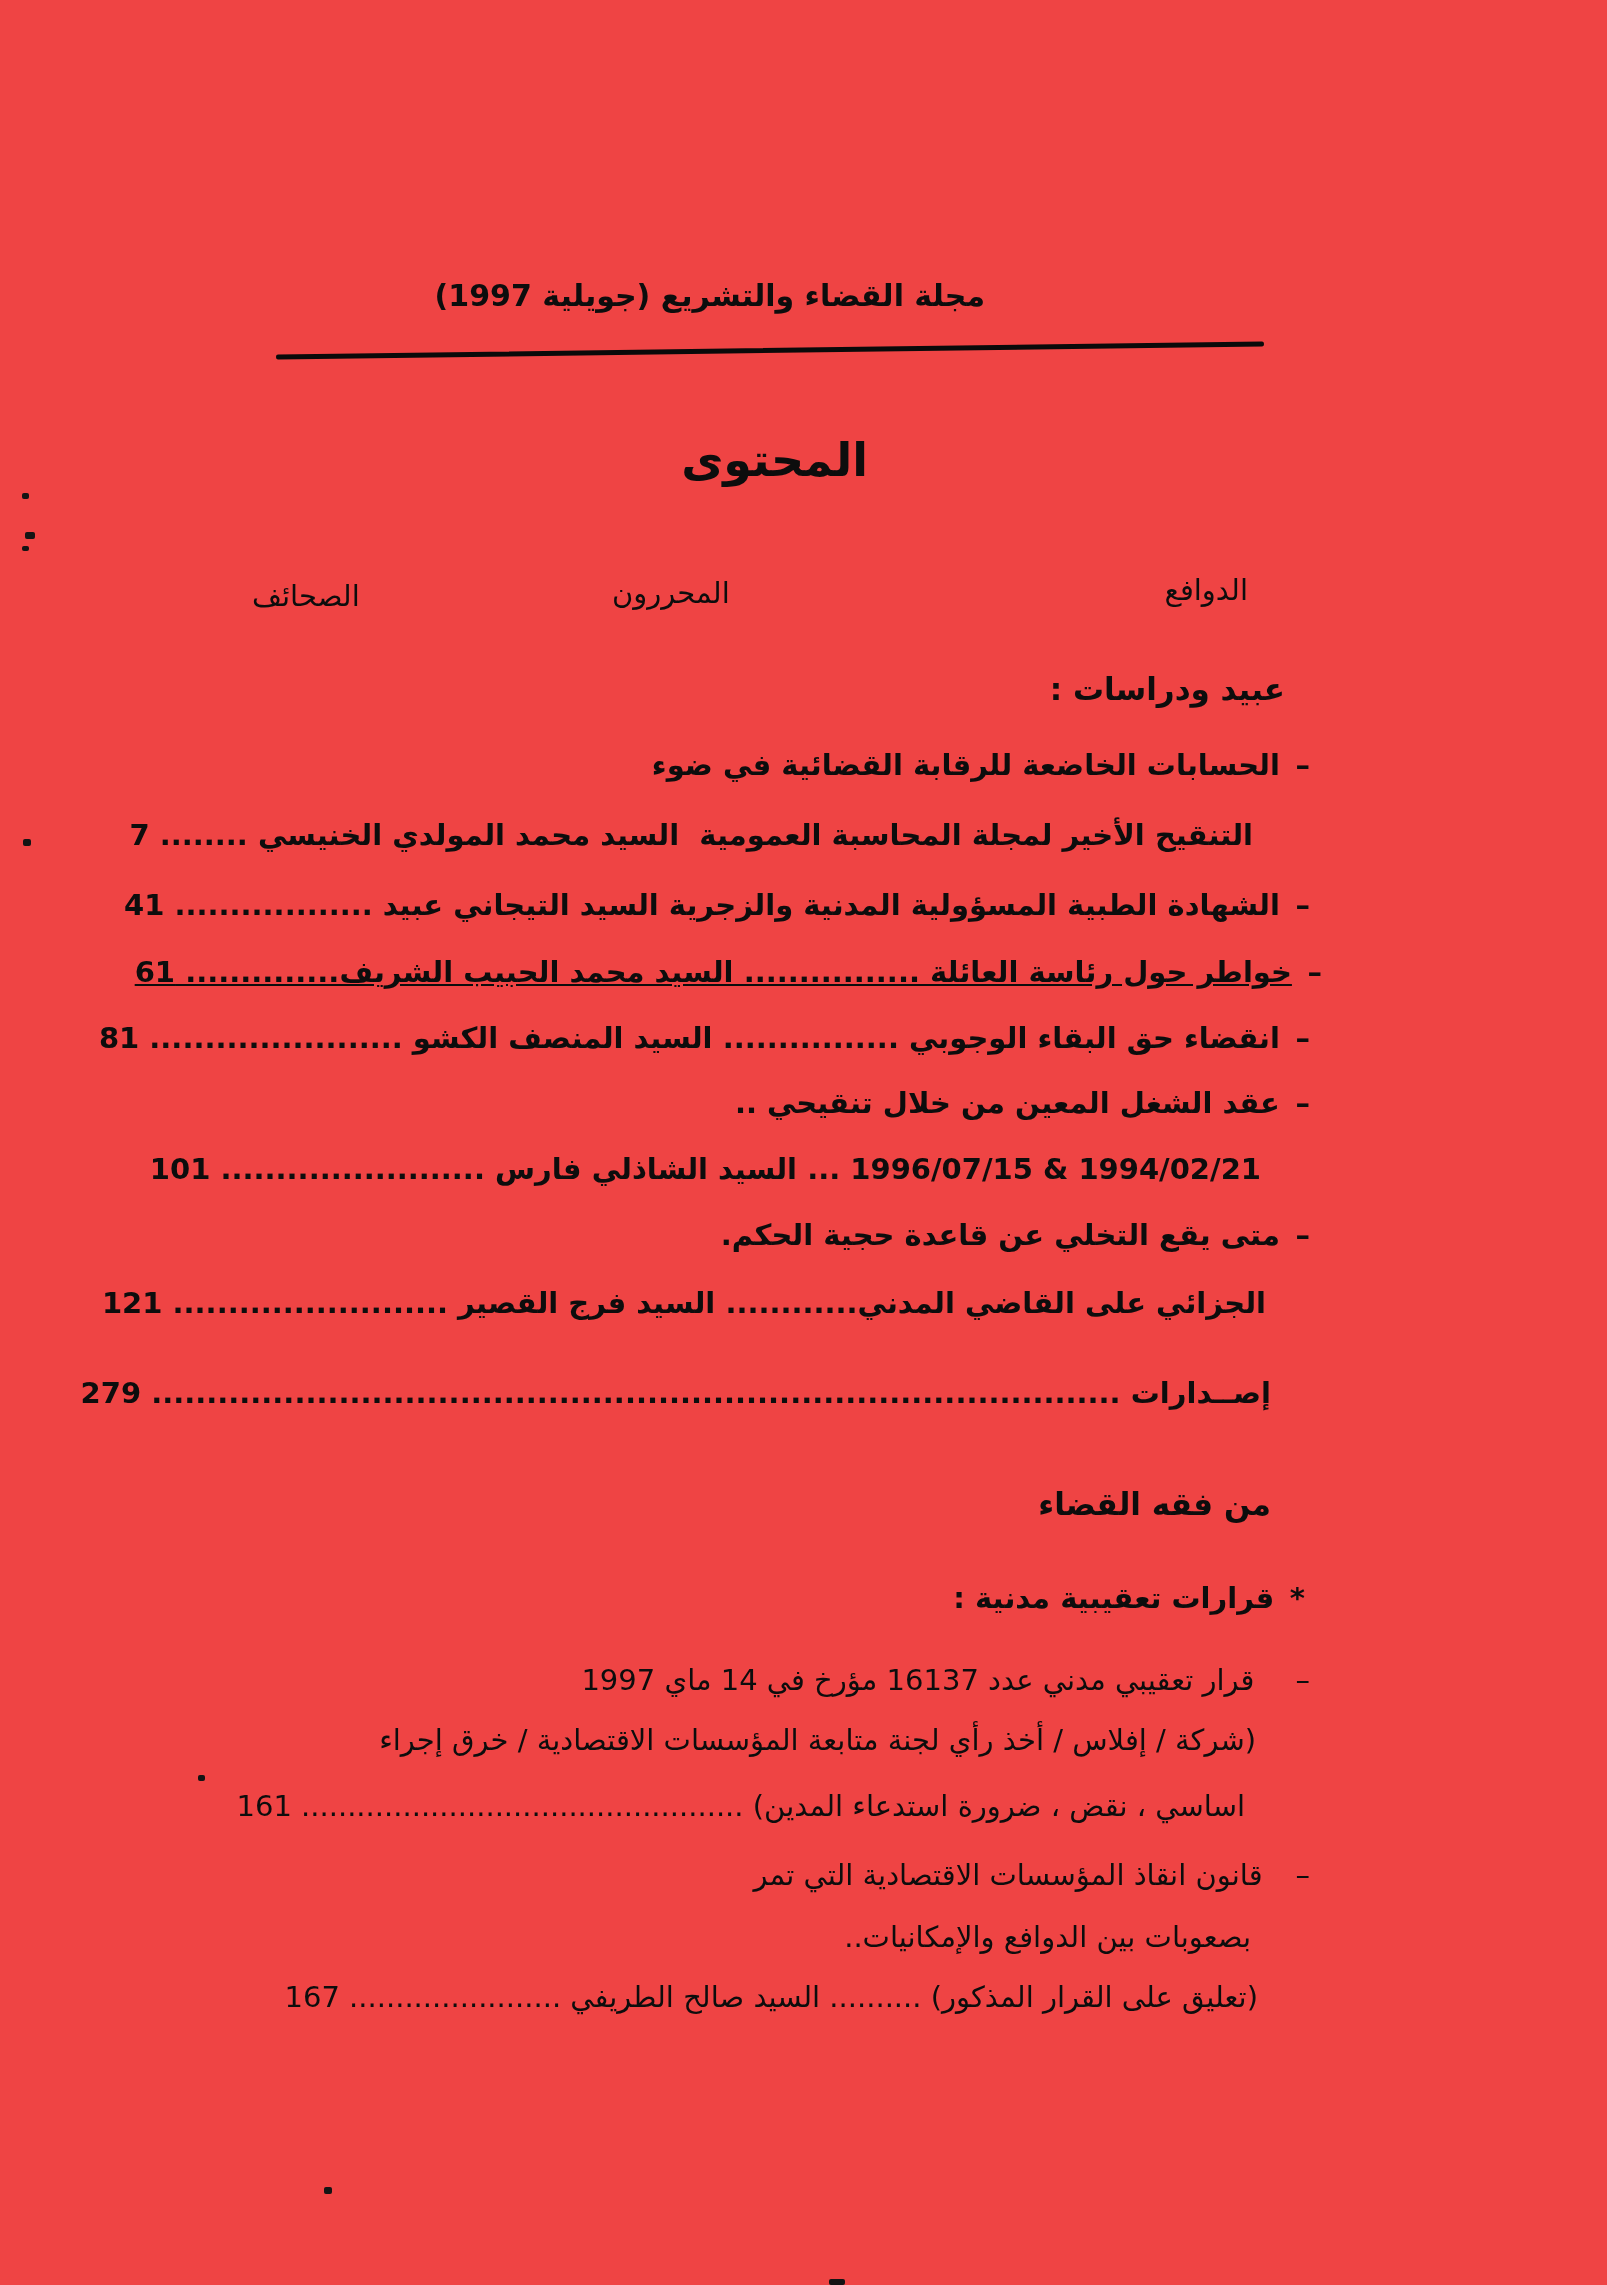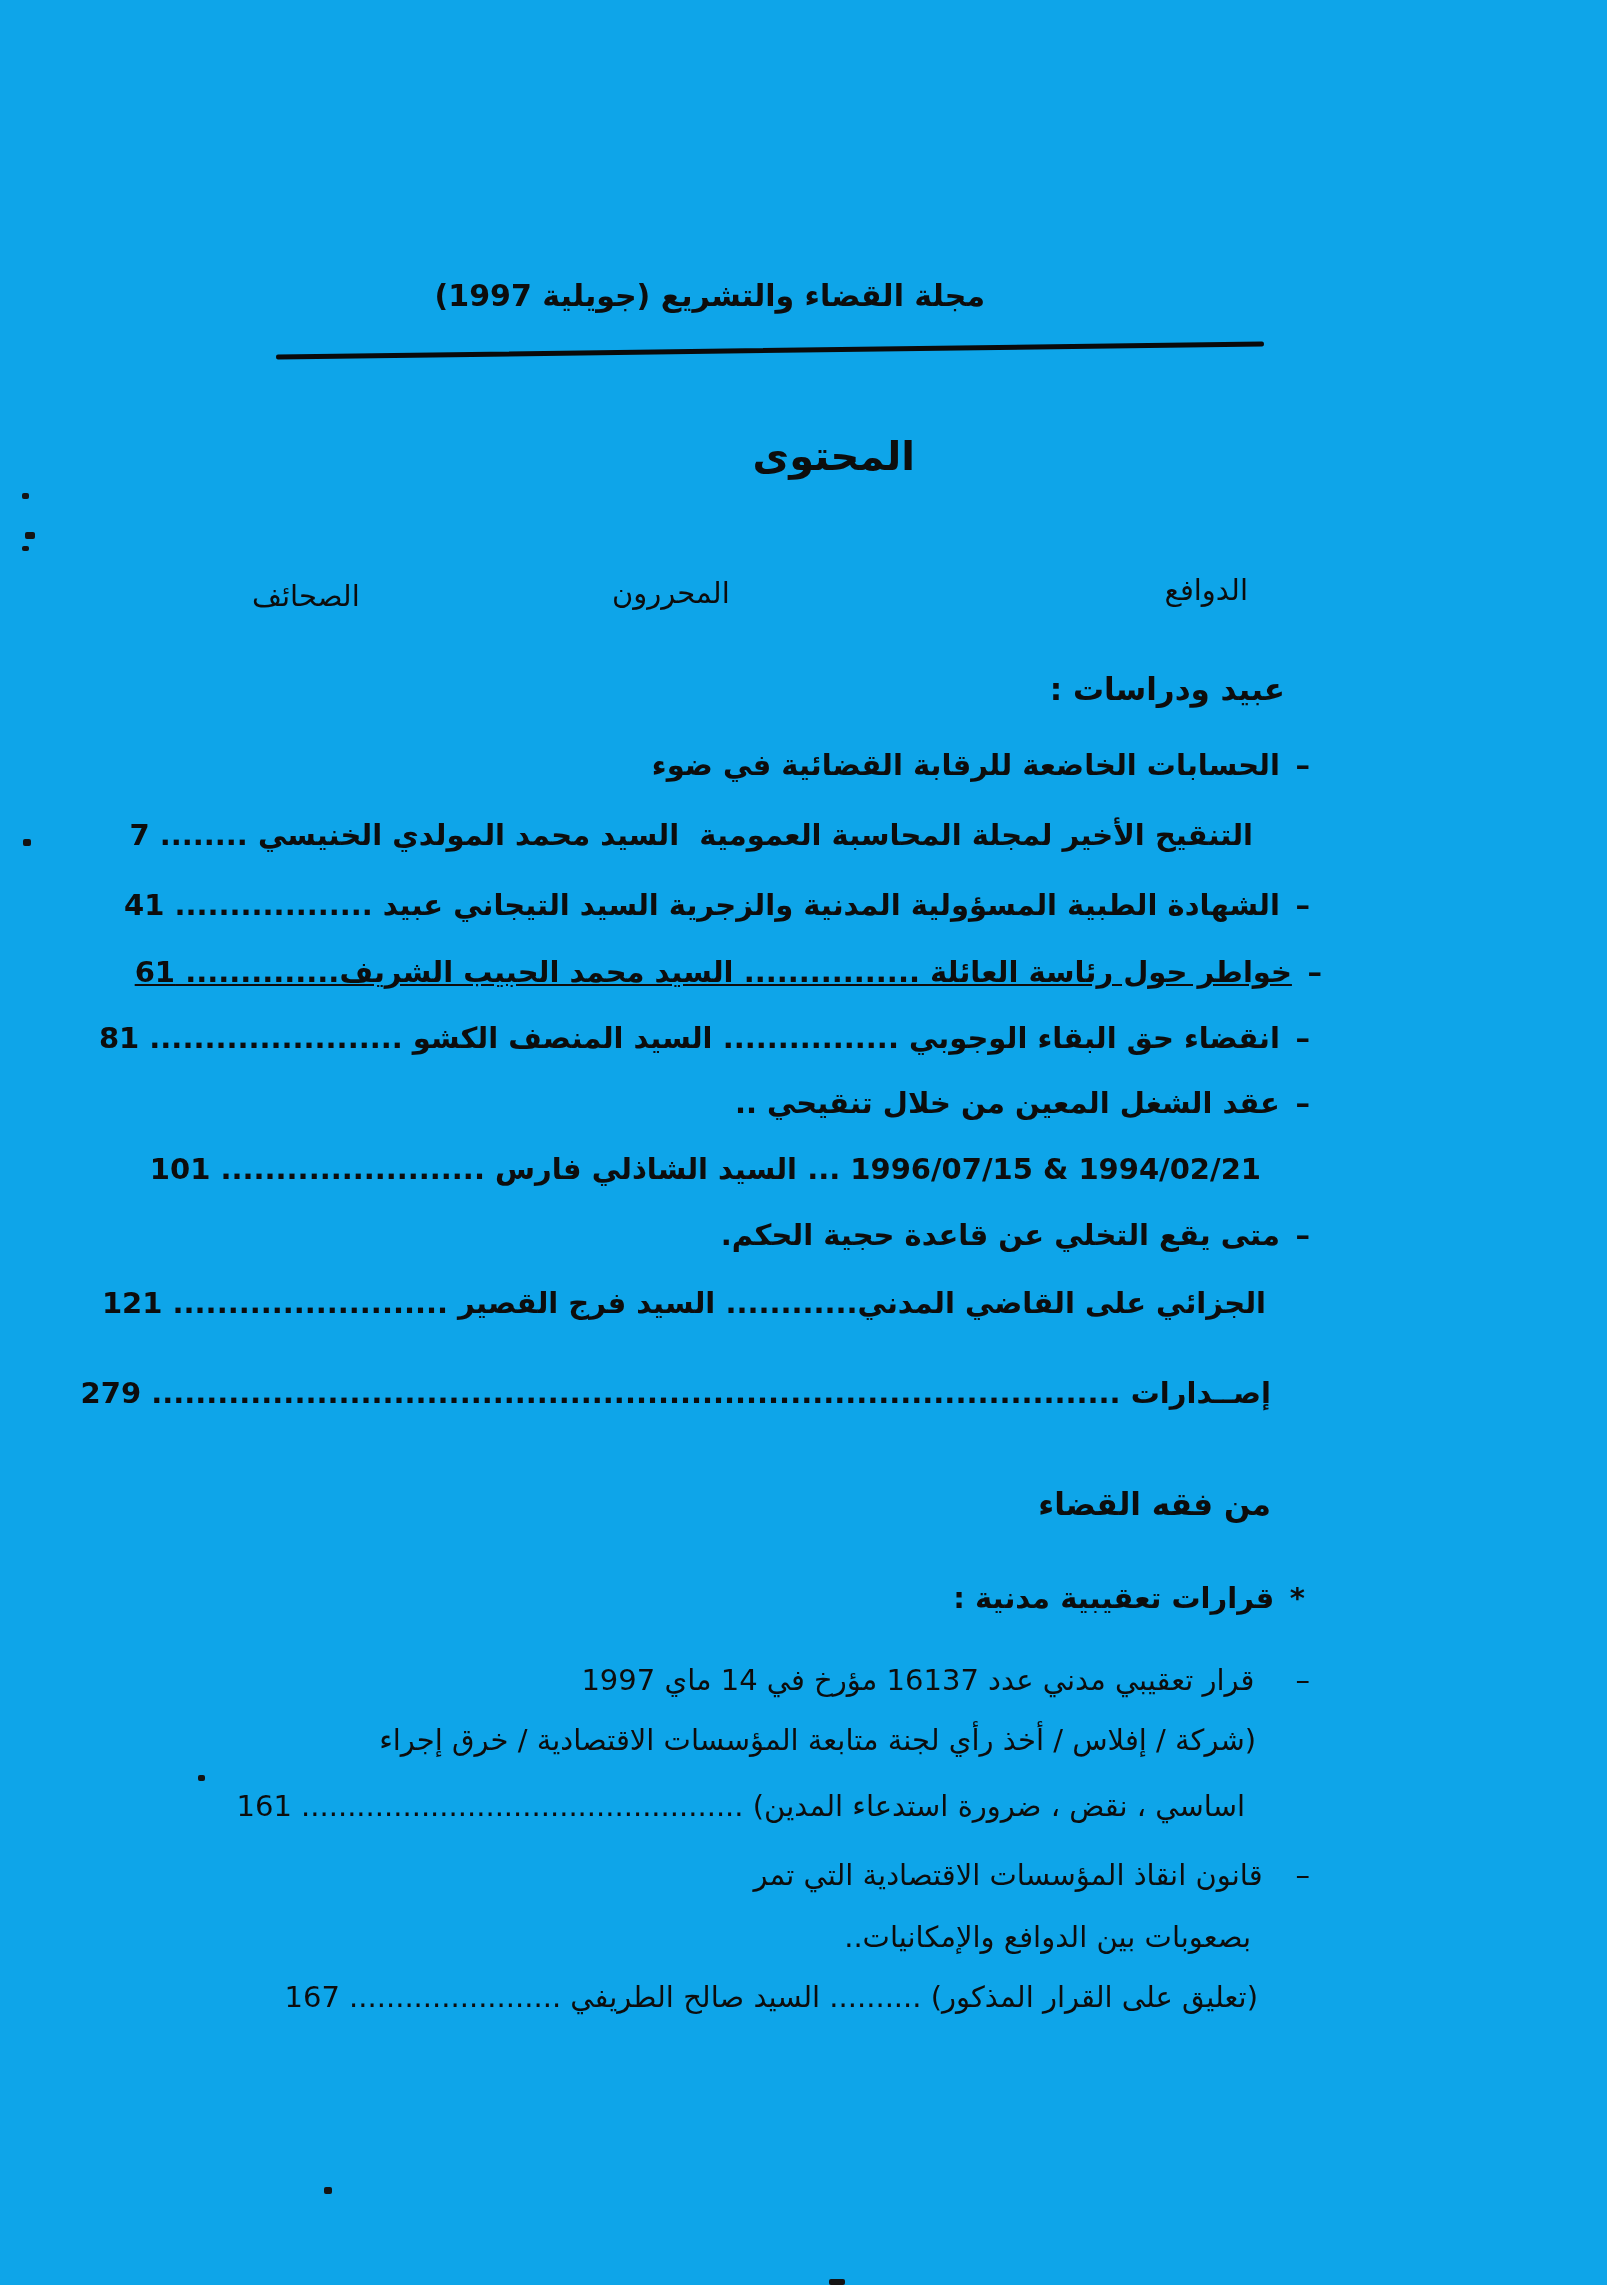--- a/index.html
+++ b/index.html
@@ -1,30 +1,30 @@
 <!DOCTYPE html>
 <html lang="ar"><head>
 <meta charset="utf-8">
 <style>
   html,body{margin:0;padding:0;background:#e8e8e8;}
   .page{
-    position:relative;width:1607px;height:2286px;background:#0ea5e9;
+    position:relative;width:1607px;height:2286px;background:#ef4444;
     font-family:"DejaVu Sans",sans-serif;color:#0d0d0d;overflow:hidden;
   }
   .journal-header{
     position:absolute;top:278px;right:622px;font-size:30px;font-weight:700;
     direction:rtl;white-space:pre;
   }
   .rule{
     position:absolute;top:348px;left:276px;width:988px;height:4.9px;
     background:#0a0a0a;transform:rotate(-0.75deg);border-radius:2px;
   }
   .contents-title{
-    position:absolute;top:433px;left:683px;width:185px;text-align:right;
-    font-size:40px;font-weight:700;direction:rtl;white-space:pre;margin-left:47px;
+    position:absolute;top:433px;left:683px;width:185px;text-align:left;
+    font-size:46px;font-weight:700;direction:rtl;white-space:pre;
   }
   .col{position:absolute;font-size:29px;font-weight:400;direction:rtl;white-space:pre;}
   .col-topics{top:573px;right:359px;}
   .col-editors{top:576px;left:612px;}
   .col-pages{top:579px;left:252px;}
   .sec-heading{position:absolute;font-size:31px;font-weight:700;direction:rtl;white-space:pre;}
   .sec1{top:671px;right:322px;}
   .sec2{top:1486px;right:336px;}
   .row{
     position:absolute;direction:rtl;white-space:pre;font-size:29px;

